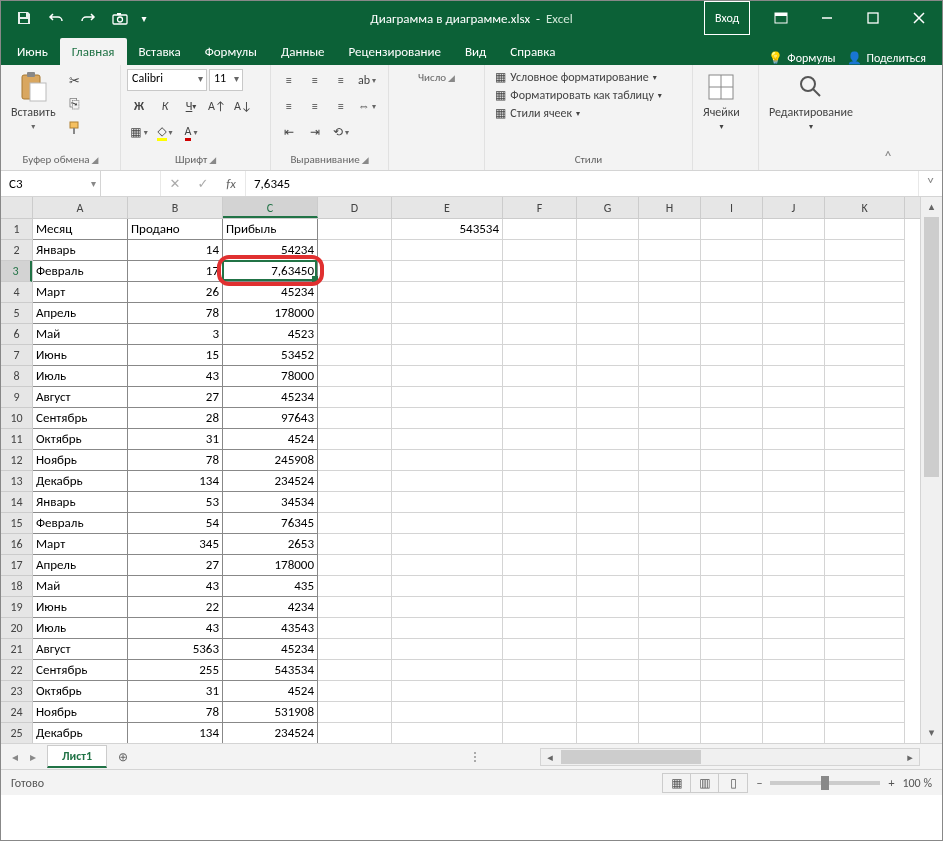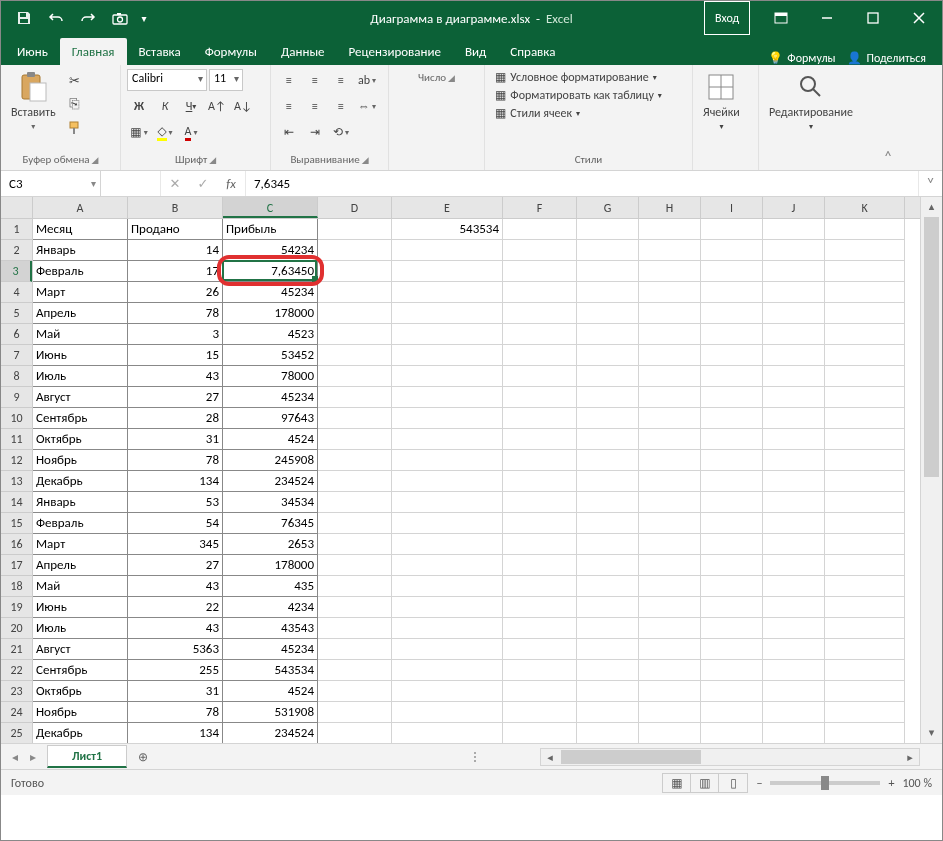--- a/index.html
+++ b/index.html
@@ -66,21 +66,21 @@
 .cell.num { text-align: right; }
 .vscroll { position: absolute; top: 0; right: 0; width: 22px; bottom: 0; background: #f0f0f0; border-left: 1px solid #d4d4d4; }
 .active-cell-border { position: absolute; border: 2px solid #217346; pointer-events: none; }
 .active-cell-border::after { content: ""; position: absolute; right: -3px; bottom: -3px; width: 6px; height: 6px; background: #217346; }
 .highlight-ring { position: absolute; border: 4px solid #e03030; border-radius: 12px; pointer-events: none; }
 
 
 .sheettabs { height: 26px; border-top: 1px solid #d4d4d4; background: #f3f3f3; display: flex; align-items: center; font-size: 12px; position: relative; }
 .sheettabs .nav { display: flex; gap: 2px; padding: 0 6px; color: #888; }
 .sheettabs .nav span { width: 16px; text-align: center; }
-.sheettabs .stab { background: #fff; border: 1px solid #ccc; border-bottom: 2px solid #217346; padding: 3px 24px; color: #217346; font-weight: bold; }
+.sheettabs .stab { background: #fff; border: 1px solid #ccc; border-bottom: 2px solid #217346; padding: 3px 14px; color: #217346; font-weight: bold; }
 .sheettabs .addsheet { width: 24px; height: 24px; display: flex; align-items: center; justify-content: center; color: #666; margin-left: 4px; }
 .hscroll-area { position: absolute; right: 22px; top: 4px; width: 380px; height: 18px; background: #f0f0f0; border: 1px solid #d4d4d4; display: flex; align-items: center; }
 .hscroll-area .harr { width: 18px; text-align: center; color: #666; font-size: 11px; }
 .hscroll-area .hthumb { width: 140px; height: 14px; background: #cdcdcd; margin-left: 2px; }
 .splitter { position: absolute; top: 3px; left: 50%; width: 6px; height: 20px; display: flex; flex-direction: column; justify-content: center; gap: 2px; }
 .splitter span { display: block; width: 2px; height: 2px; background: #aaa; margin: 0 auto; }
 
 
 .statusbar { height: 26px; background: #f3f3f3; border-top: 1px solid #d4d4d4; display: flex; align-items: center; font-size: 12px; color: #555; padding: 0 10px; gap: 10px; }
 .statusbar .right { margin-left: auto; display: flex; align-items: center; gap: 8px; }

